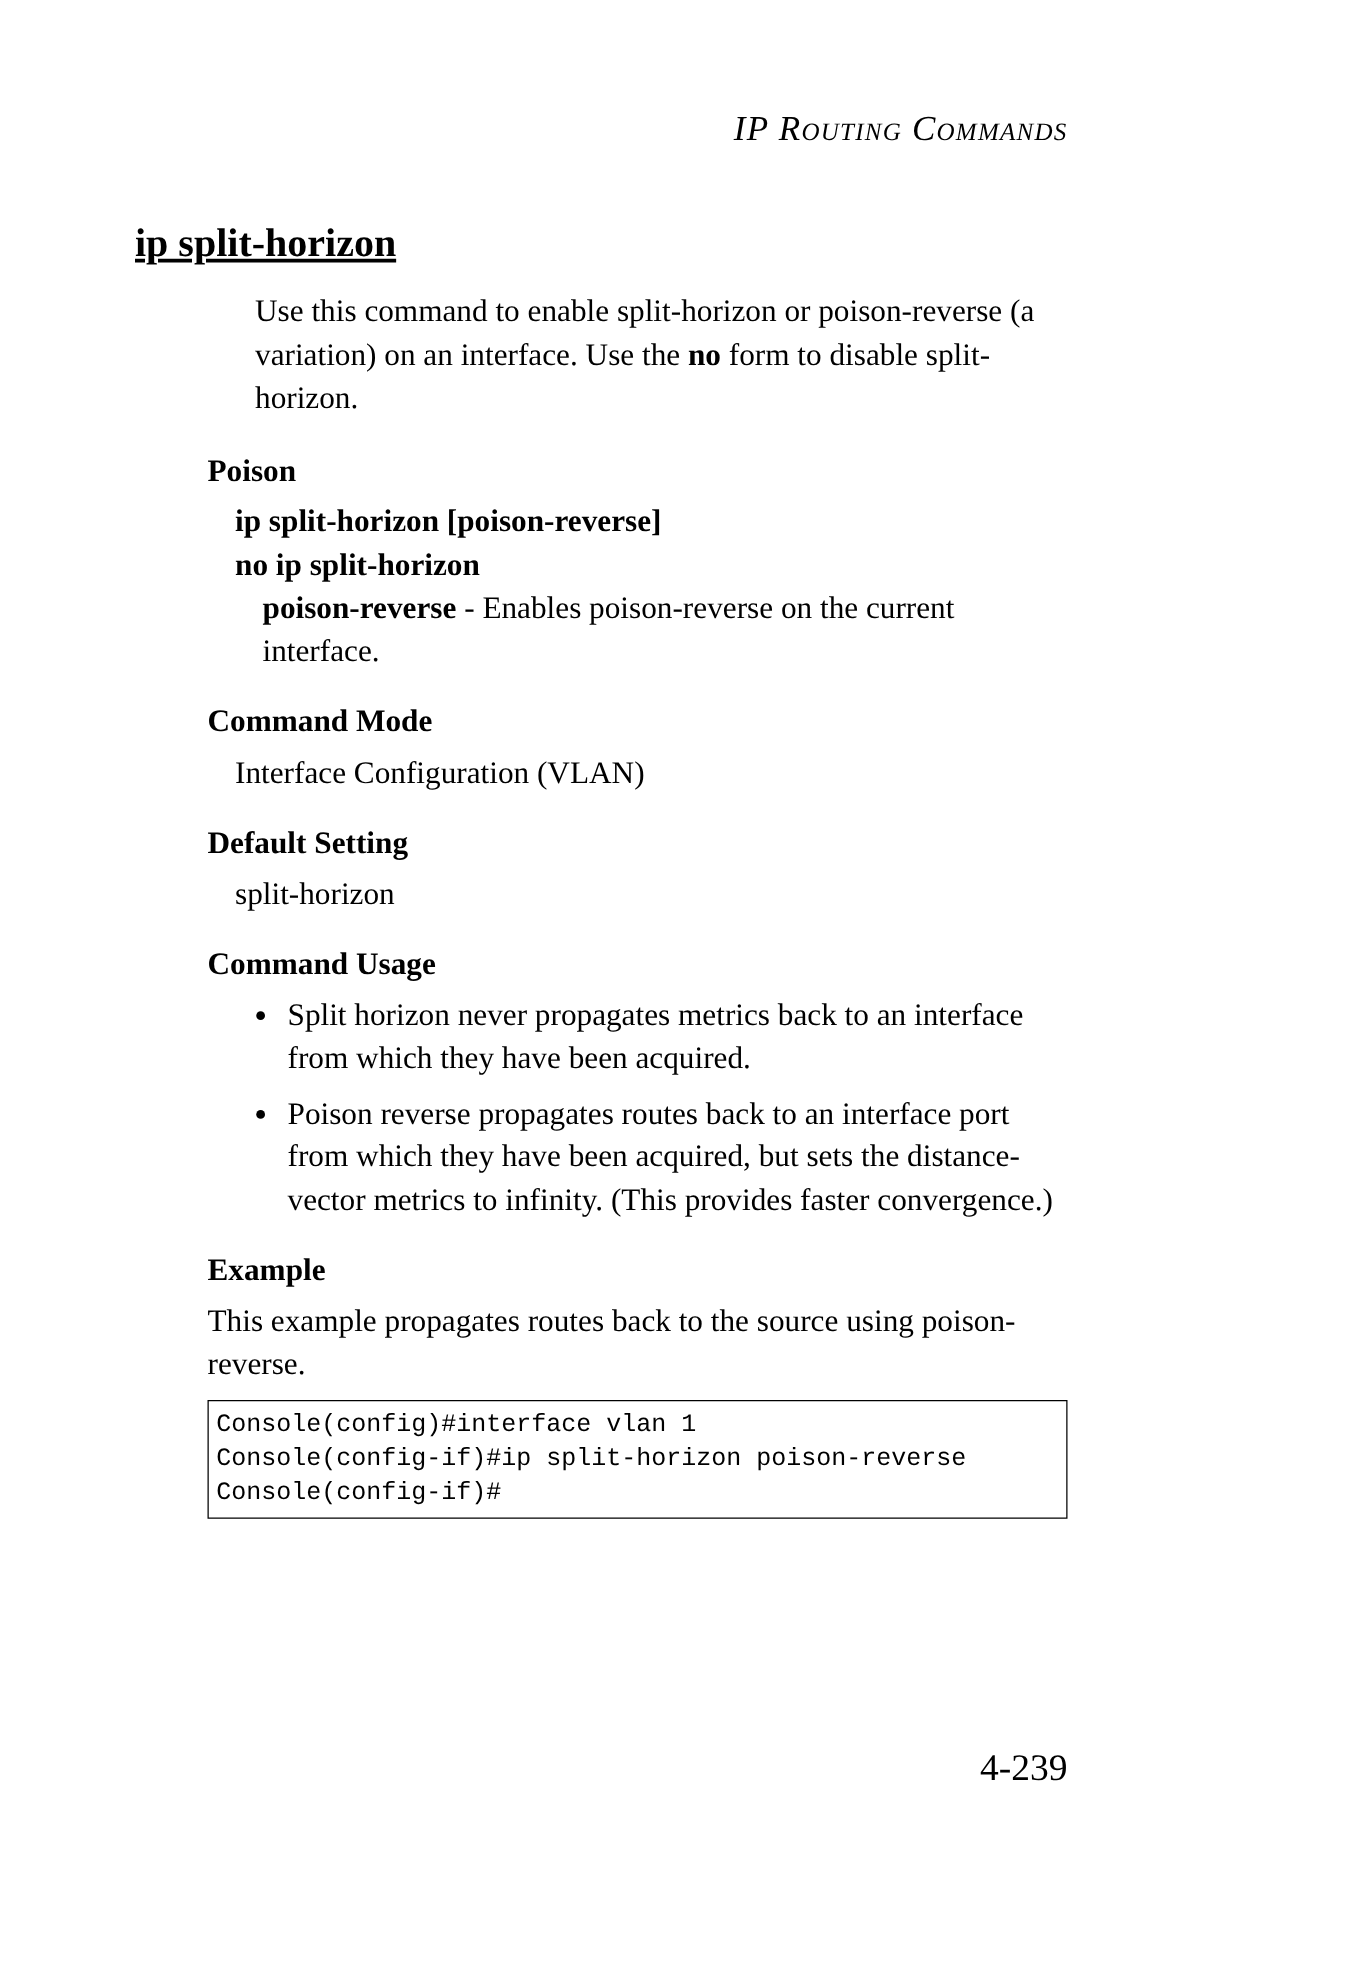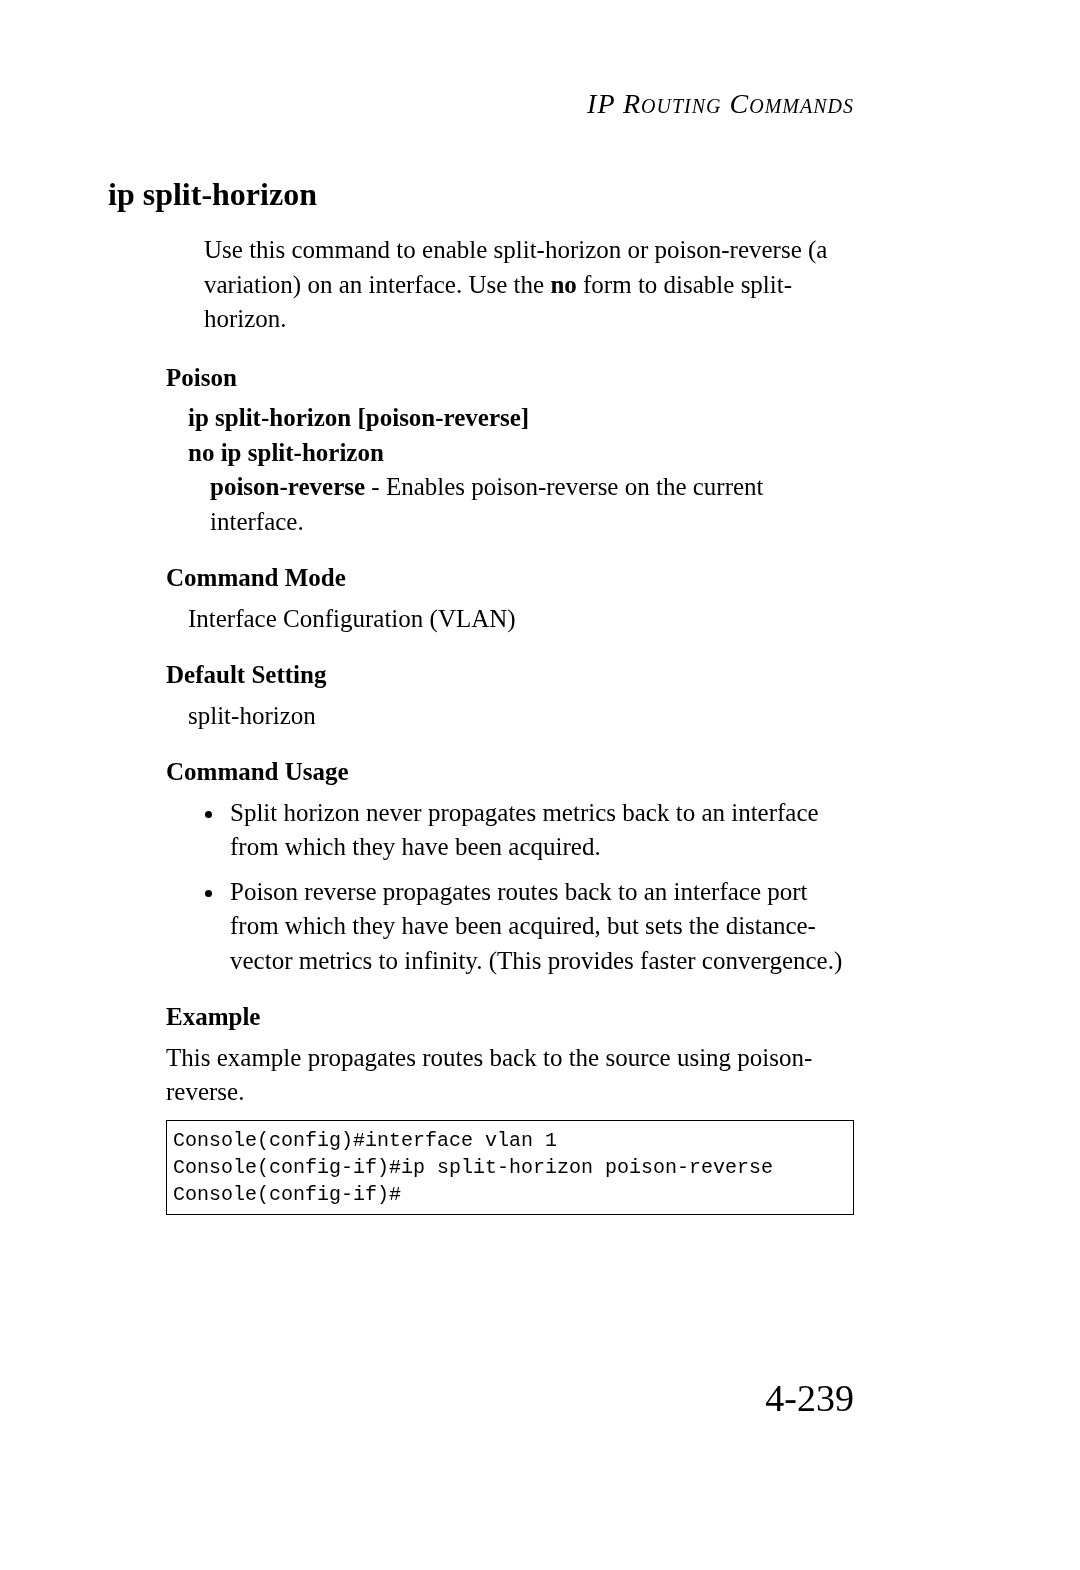--- a/index.html
+++ b/index.html
@@ -23,20 +23,21 @@
     font-style: italic;
     font-variant: small-caps;
     font-size: 28px;
     letter-spacing: 1px;
     margin-bottom: 56px;
   }
   .title {
     font-weight: bold;
     font-size: 32px;
     margin-bottom: 20px;
+    text-decoration: underline;
   }
   .content {
     margin-left: 58px;
     font-size: 25px;
     line-height: 1.38;
   }
   .intro {
     margin-bottom: 24px;
     margin-left: 38px;
   }
@@ -64,22 +65,22 @@
     border: 1px solid #000;
     padding: 6px 6px;
     font-family: "Courier New", Courier, monospace;
     font-size: 20px;
     line-height: 1.35;
     white-space: pre;
   }
   .page-number {
     position: absolute;
     right: 102px;
-    bottom: 150px;
-    font-size: 38px;
+    bottom: 138px;
+    font-size: 30px;
     font-family: Liberation Serif, serif;
   }
 </style>
 </head>
 <body>
 
 <div class="page">
 
   <div class="running-head">IP Routing Commands</div>
 

